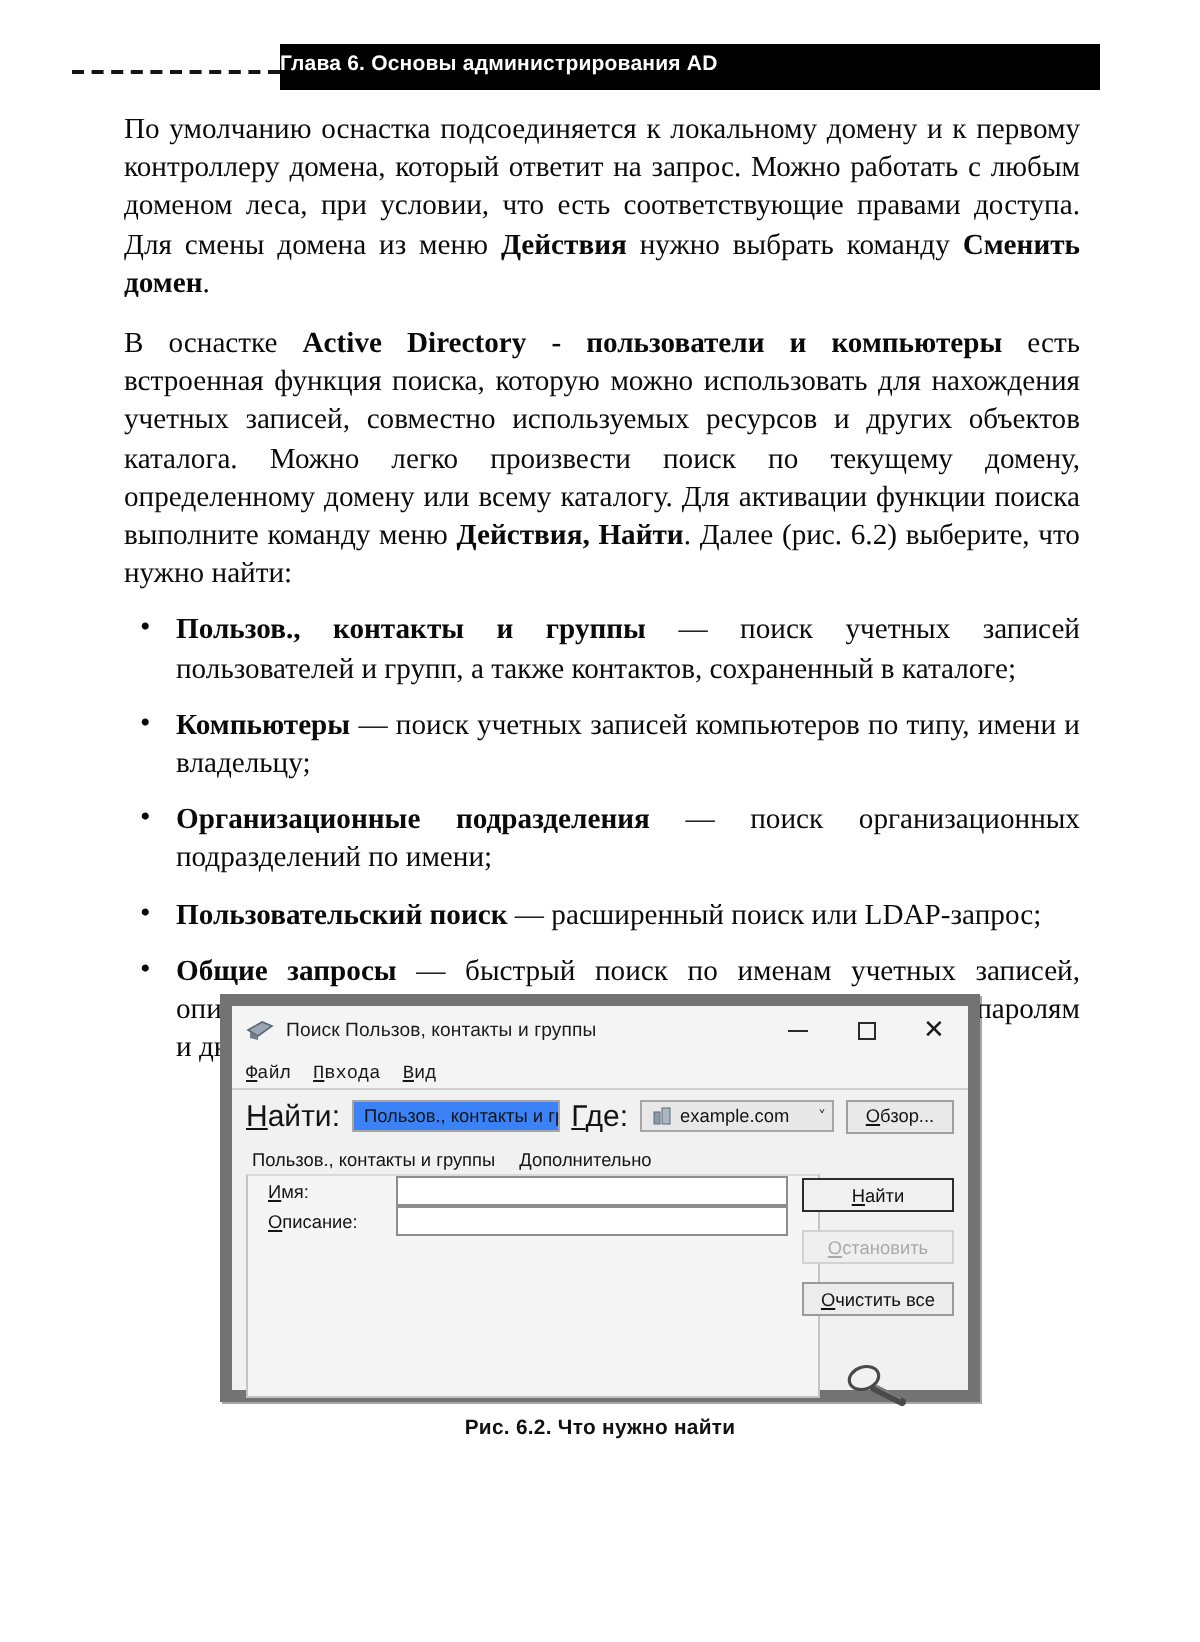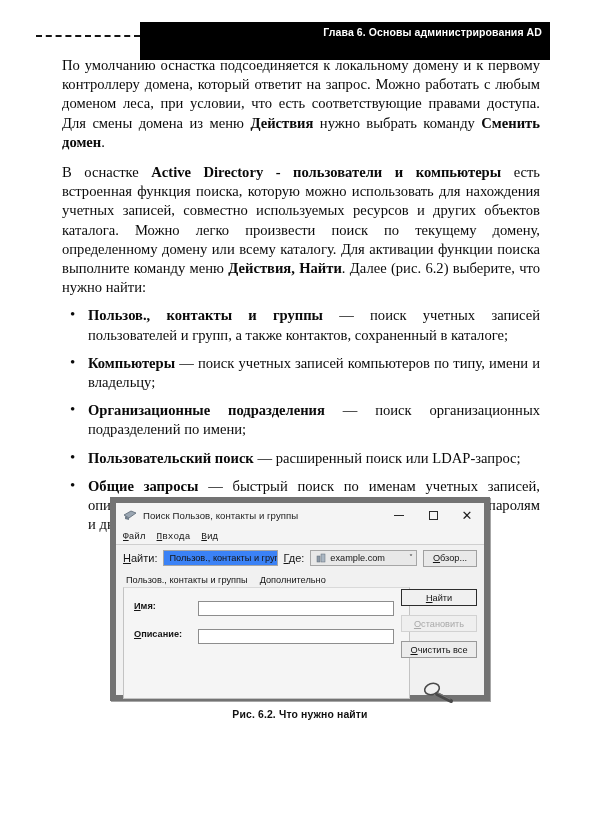--- a/index.html
+++ b/index.html
@@ -30,28 +30,28 @@
     top: 13px;
     width: 104px;
     height: 0;
     border-top: 2px dashed #141414;
   }
   .runhead-bar {
     position: absolute;
     left: 140px;
     top: 0;
     width: 410px;
-    height: 38px;
+    height: 23px;
     background: #000000;
     color: #ffffff;
     font-family: "Liberation Sans", sans-serif;
     font-size: 10.5px;
     font-weight: bold;
     letter-spacing: 0.1px;
-    text-align: right;
+    text-align: left;
     line-height: 21px;
     padding-right: 8px;
     box-sizing: border-box;
   }
 
   
   .page-body {
     position: absolute;
     left: 62px;
     top: 56px;
@@ -188,21 +188,21 @@
   
   .findrow {
     height: 26px;
     display: flex;
     align-items: center;
     padding: 0 7px;
     gap: 6px;
     background: #f1f1f1;
   }
   .lbl {
-    font-size: 11px;
+    font-size: 15px;
     color: #141414;
     white-space: nowrap;
   }
   .lbl u { text-decoration: underline; }
 
   .combo {
     height: 16px;
     background: #3b82f6;
     border: 1px solid #a6a6a6;
     display: flex;
@@ -269,24 +269,22 @@
     top: 84px;
     width: 287px;
     height: 112px;
     background: #f5f5f5;
     border: 1px solid #c3c3c3;
     border-top: 1px solid #d9d9d9;
     box-sizing: border-box;
   }
   .field-row {
     display: flex;
-    align-items: flex-start;
-    margin-top: 13px;
+    align-items: center;
     padding-left: 10px;
-    font-weight: bold;
   }
   .field-row .flabel {
     width: 64px;
     font-size: 9.2px;
     color: #151515;
   }
   .field-row .flabel u { text-decoration: underline; }
   .textbox {
     height: 15px;
     width: 196px;

